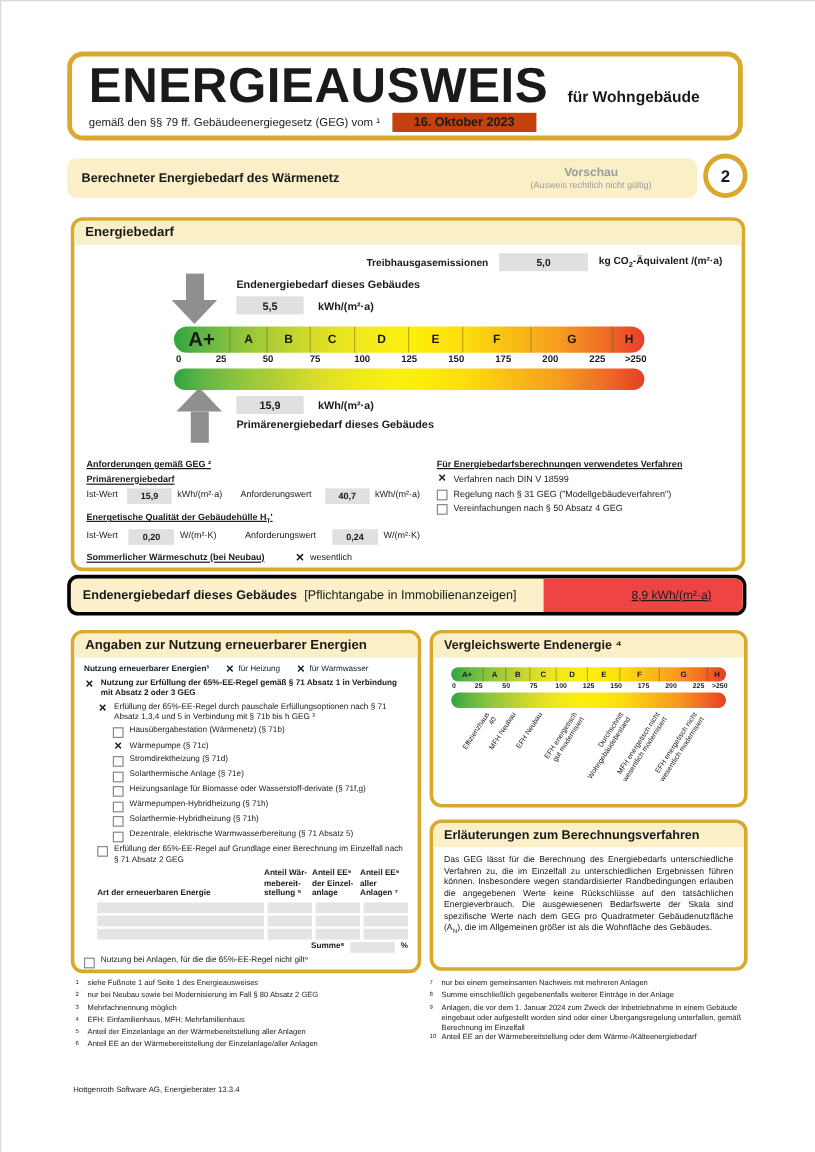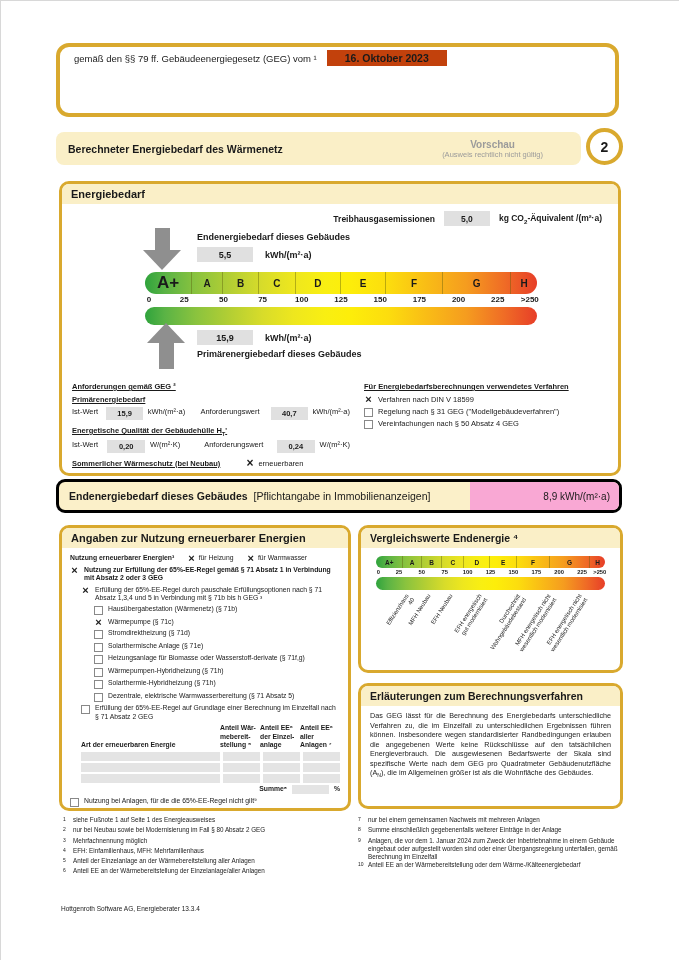--- a/index.html
+++ b/index.html
@@ -21,21 +21,21 @@
   
   #sectionbar{position:absolute;left:55px;top:131px;width:525px;height:33px;background:#faefc7;border-radius:8px;display:flex;align-items:center;}
   #sectionbar .sb-left{font-weight:bold;font-size:10.5px;padding-left:12px;flex:1;}
   #sectionbar .preview{text-align:center;color:#9b9b9b;padding-right:38px;}
   #sectionbar .preview .p1{font-weight:bold;font-size:10px;}
   #sectionbar .preview .p2{font-size:7.5px;}
   #pagecircle{position:absolute;left:585px;top:127px;width:29px;height:29px;border:4px solid #d9a92e;border-radius:50%;background:#fff;display:flex;align-items:center;justify-content:center;font-weight:bold;font-size:14px;}
   
   #ebox{position:absolute;left:58px;top:180px;width:562px;height:295px;overflow:hidden;}
   #ebox .ghgrow{position:absolute;right:16px;top:27px;display:flex;align-items:center;font-size:8.5px;font-weight:bold;}
-  #ebox .ghgrow .graybox{width:46px;padding:2.5px 0;margin:0 9px;}
+  #ebox .ghgrow .graybox{width:74px;padding:2.5px 0;margin:0 9px;}
   sub{font-size:0.72em;}
   .scalegrad{background:linear-gradient(90deg,#2fa33c 0%,#5ab345 5%,#8ac33e 13%,#b5cf33 22%,#d8dc2a 30%,#eee71e 38%,#f9ef12 46%,#fdee0a 52%,#fcdd0e 62%,#f9bc16 72%,#f59c1f 82%,#ef6a26 92%,#e73e28 100%);}
   #scalewrap{position:absolute;left:83px;top:44px;width:392px;}
   .toparea{position:relative;height:44px;}
   .arrowdown{position:absolute;left:-2px;top:0;width:38px;}
   .arrowdown .shaft{width:15px;height:22px;background:#8f8f8f;margin:0 auto;}
   .arrowdown .head{width:0;height:0;border-left:19px solid transparent;border-right:19px solid transparent;border-top:20px solid #8f8f8f;}
   .toparea .lbl{position:absolute;left:52px;top:4px;font-weight:bold;font-size:9px;}
   .valrow2{position:absolute;left:52px;display:flex;align-items:center;font-size:9px;font-weight:bold;}
   .valrow2 .graybox{width:56px;padding:2.5px 0;margin-right:12px;}
@@ -64,21 +64,21 @@
   .sommerrow{display:flex;align-items:center;margin-top:5px;}
   .sommerrow .mkx{font-size:12px;font-weight:bold;margin:0 5px 0 26px;line-height:8px;}
   .cbrow{display:flex;margin:2.5px 0;align-items:flex-start;}
   .mk{flex:none;width:7px;height:7px;margin:1px 5px 0 0;text-align:center;}
   .mk:empty{border:1px solid #888;}
   .mk:not(:empty){font-size:11px;font-weight:bold;line-height:7px;border:none;width:9px;}
   
   #banner{position:absolute;left:55px;top:478px;width:566px;height:34px;border:3px solid #000000;border-radius:9px;background:#fbf0c9;box-sizing:border-box;display:flex;align-items:center;overflow:hidden;}
   #banner .btext{flex:1;padding-left:10px;font-size:10.5px;}
   #banner .btext b{margin-right:6px;}
-  #banner .bval{width:140px;align-self:stretch;background:#f9a8d4;display:flex;align-items:center;justify-content:flex-end;padding-right:9px;font-size:10px;}
+  #banner .bval{width:140px;align-self:stretch;background:#ef4444;display:flex;align-items:center;justify-content:flex-end;padding-right:26px;font-size:10px;text-decoration:underline;}
   
   #leftbox{position:absolute;left:58px;top:524px;width:292px;height:286px;overflow:hidden;}
   #leftbox .bd{padding:4px 8px 0 8px;font-size:6.8px;line-height:1.28;}
   #leftbox .row1{display:flex;align-items:center;margin:2px 0 3px;}
   #leftbox .row1 .mkx{font-size:11px;font-weight:bold;line-height:7px;margin:0 4px 0 14px;}
   .ind2{margin-left:11px;} .ind3{margin-left:24px;}
   .tbl{margin-left:11px;margin-top:2px;}
   .thead{display:flex;font-weight:bold;}
   .thead .c0{flex:1;align-self:flex-end;}
   .thead .cn{width:40px;white-space:pre-line;}
@@ -113,20 +113,24 @@
   .fnote .fm{width:10px;flex:none;}
   .fnote .fm span{vertical-align:super;font-size:5px;}
   #fnl{position:absolute;left:62px;top:815px;width:288px;}
   #fnr{position:absolute;left:357px;top:815px;width:266px;}
   #footer{position:absolute;left:60px;top:904px;font-size:6.5px;}
 </style>
 </head>
 <body>
 
 <div id="titlebox">
+  <div class="t1">
+    <h1>ENERGIEAUSWEIS</h1>
+    <span class="fur">für Wohngebäude</span>
+  </div>
   <div class="lawrow">
     <span>gemäß den §§ 79 ff. Gebäudeenergiegesetz (GEG) vom ¹</span>
     <span class="datebox">16. Oktober 2023</span>
   </div>
 </div>
 
 <div id="sectionbar">
   <span class="sb-left">Berechneter Energiebedarf des Wärmenetz</span>
   <span class="preview">
     <div class="p1">Vorschau</div>
@@ -213,21 +217,21 @@
         <span class="l1">Ist-Wert</span>
         <span class="graybox gv">0,20</span>
         <span class="u1">W/(m²·K)</span>
         <span class="l2">Anforderungswert</span>
         <span class="graybox gv">0,24</span>
         <span>W/(m²·K)</span>
       </div>
       <div class="sommerrow">
         <span class="uhead" style="margin:0;">Sommerlicher Wärmeschutz (bei Neubau)</span>
         <span class="mkx">×</span>
-        <span>erneuerbaren</span>
+        <span>wesentlich</span>
       </div>
     </div>
     <div class="colR">
       <div class="uhead">Für Energiebedarfsberechnungen verwendetes Verfahren</div>
       <div class="cbrow">
           <span class="mk">×</span>
           <span>Verfahren nach DIN V 18599</span>
         </div>
       <div class="cbrow">
           <span class="mk"></span>

